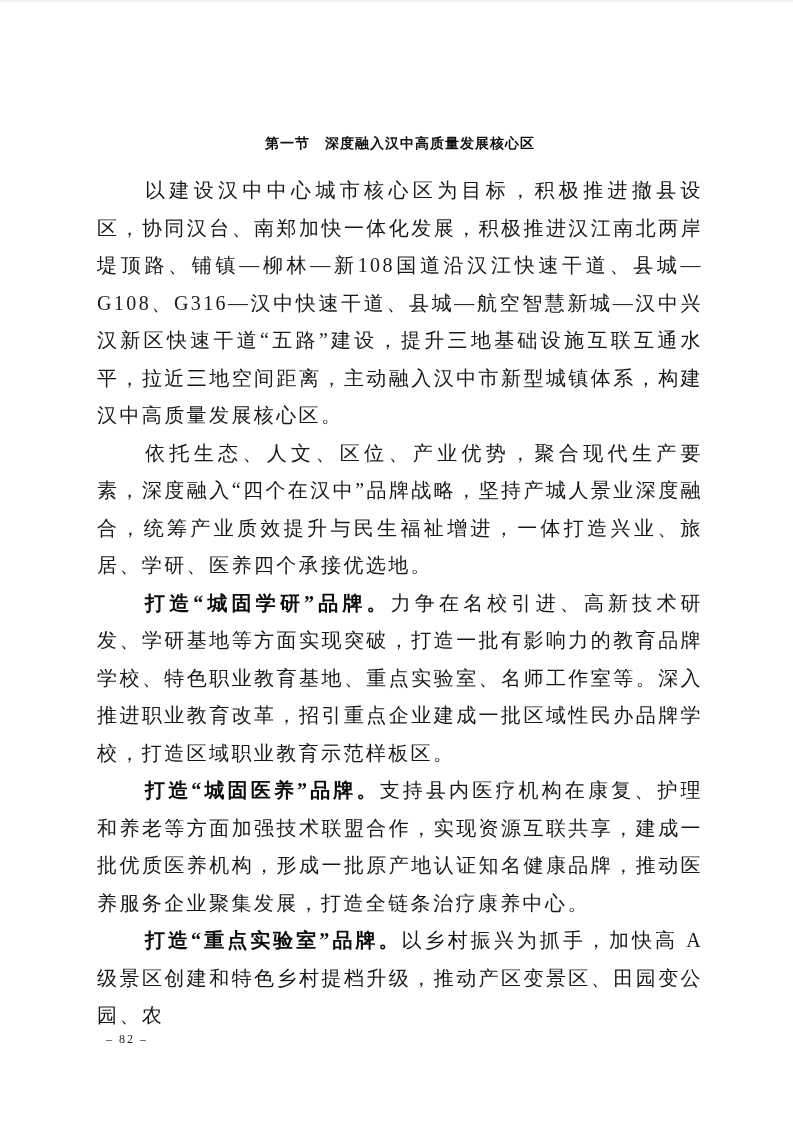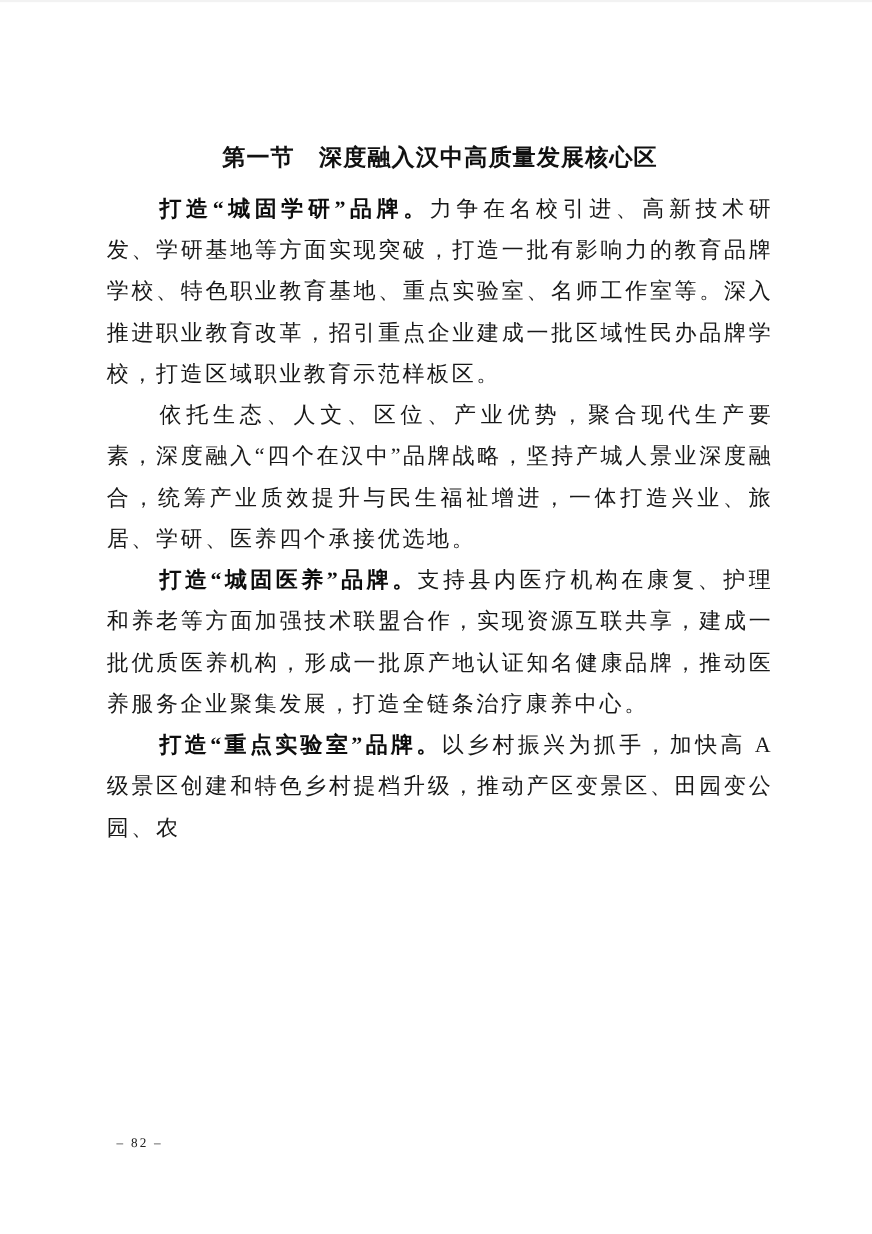--- a/index.html
+++ b/index.html
@@ -16,21 +16,21 @@
   }
   .content {
     position: absolute;
     left: 97px;
     top: 115px;
     width: 606px;
   }
   .section-heading {
     font-family: "Liberation Sans", "DejaVu Sans", sans-serif;
     font-weight: bold;
-    font-size: 21px;
+    font-size: 14px;
     line-height: 37px;
     letter-spacing: 1px;
     text-align: center;
     color: #111;
     margin: 8px 0 10px 0;
   }
   .body-para {
     font-size: 20px;
     line-height: 37.5px;
     letter-spacing: 2.4px;
@@ -53,25 +53,26 @@
   }
 </style>
 </head>
 <body>
 
 <div class="page">
   <div class="content">
 
     <h1 class="section-heading">第一节　深度融入汉中高质量发展核心区</h1>
 
+    <p class="body-para"><span>以建设汉中中心城市核心区为目标，积极推进撤县设区，协同汉台、南郑加快一体化发展，积极推进汉江南北两岸堤顶路、铺镇—柳林—新108国道沿汉江快速干道、县城—G108、G316—汉中快速干道、县城—航空智慧新城—汉中兴汉新区快速干道“五路”建设，提升三地基础设施互联互通水平，拉近三地空间距离，主动融入汉中市新型城镇体系，构建汉中高质量发展核心区。</span></p>
 
 
+    <p class="body-para"><span>依托生态、人文、区位、产业优势，聚合现代生产要素，深度融入“四个在汉中”品牌战略，坚持产城人景业深度融合，统筹产业质效提升与民生福祉增进，一体打造兴业、旅居、学研、医养四个承接优选地。</span></p>
+
     <p class="body-para"><span class="lead">打造“城固学研”品牌。</span><span>力争在名校引进、高新技术研发、学研基地等方面实现突破，打造一批有影响力的教育品牌学校、特色职业教育基地、重点实验室、名师工作室等。深入推进职业教育改革，招引重点企业建成一批区域性民办品牌学校，打造区域职业教育示范样板区。</span></p>
-
-    <p class="body-para"><span>依托生态、人文、区位、产业优势，聚合现代生产要素，深度融入“四个在汉中”品牌战略，坚持产城人景业深度融合，统筹产业质效提升与民生福祉增进，一体打造兴业、旅居、学研、医养四个承接优选地。</span></p>
 
     <p class="body-para"><span class="lead">打造“城固医养”品牌。</span><span>支持县内医疗机构在康复、护理和养老等方面加强技术联盟合作，实现资源互联共享，建成一批优质医养机构，形成一批原产地认证知名健康品牌，推动医养服务企业聚集发展，打造全链条治疗康养中心。</span></p>
 
     <p class="body-para"><span class="lead">打造“重点实验室”品牌。</span><span>以乡村振兴为抓手，加快高 A 级景区创建和特色乡村提档升级，推动产区变景区、田园变公园、农</span></p>
 
   </div>
 
   <div class="page-number">– 82 –</div>
 </div>
 

